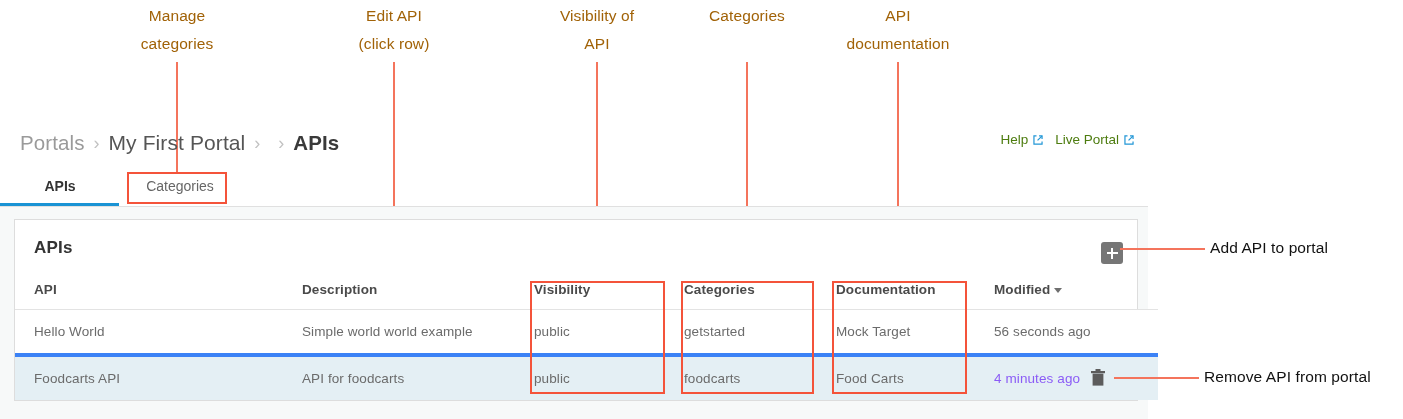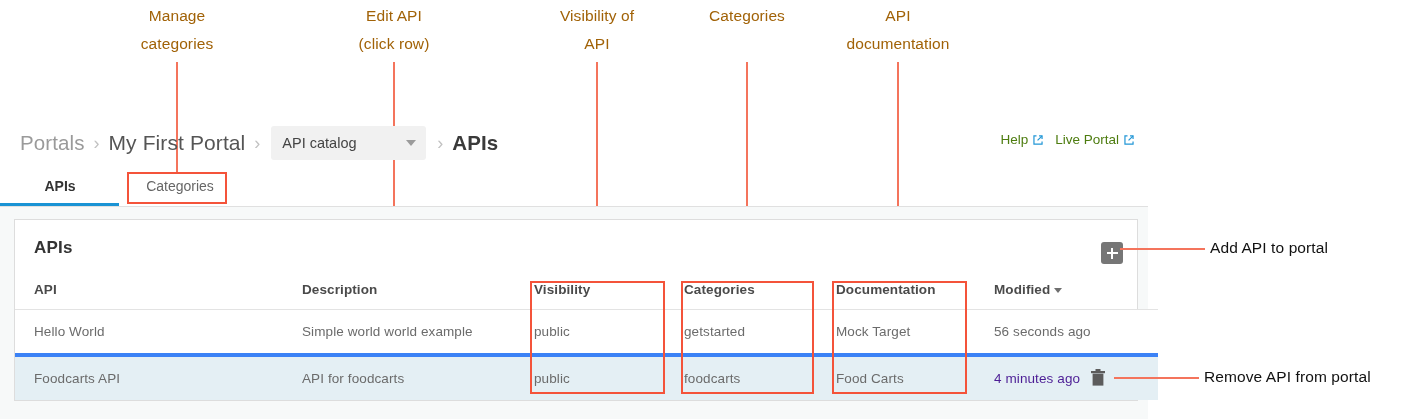--- a/index.html
+++ b/index.html
@@ -238,21 +238,21 @@
     font-size: 13.5px;
     color: #6b6b6b;
     height: 43px;
     padding: 0;
     letter-spacing: 0.1px;
   }
   tr.row-selected td {
     background: #e4eff4;
     color: #6b6b6b;
   }
-  tr.row-selected td.muted-cell { color: #4c1d95; }
+  tr.row-selected td.muted-cell { color: #8b5cf6; }
   tr.row-default td { background: #ffffff; border-bottom: 4px solid #3b82f6; }
   .c-api   { width: 268px; padding-left: 19px !important; }
   .c-desc  { width: 232px; }
   .c-vis   { width: 150px; }
   .c-cat   { width: 152px; }
   .c-doc   { width: 158px; }
   .c-mod   { width: 164px; }
   .sort-caret {
     display: inline-block;
     width: 0; height: 0;
@@ -304,24 +304,20 @@
   <div class="callout-vline" style="left:393px; top:62px; height:308px;"></div>
   <div class="callout-vline" style="left:596px; top:62px; height:221px;"></div>
   <div class="callout-vline" style="left:746px; top:62px; height:221px;"></div>
   <div class="callout-vline" style="left:897px; top:62px; height:221px;"></div>
 
   <nav class="breadcrumb">
     <span class="bc-item">Portals</span>
     <span class="bc-sep">›</span>
     <span class="bc-item strong">My First Portal</span>
     <span class="bc-sep">›</span>
-    <span class="bc-select">
-      <span class="bs-text">API catalog</span>
-      <span class="bc-caret"></span>
-    </span>
     <span class="bc-sep">›</span>
     <span class="bc-item current">APIs</span>
   </nav>
 
   <div class="topright-links">
     <a class="tr-link" href="#">
       <span>Help</span>
       <svg class="ext-icon" viewBox="0 0 16 16" fill="none" stroke="#2196d6" stroke-width="1.6">
         <path d="M6 2.6H2.6v10.8h10.8V10"></path>
           <path d="M9.4 2.6h4v4"></path>

